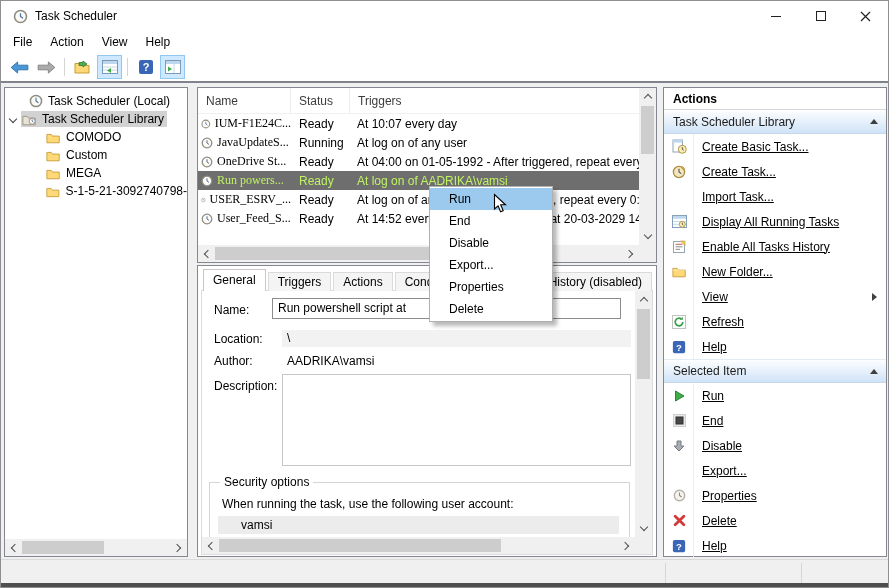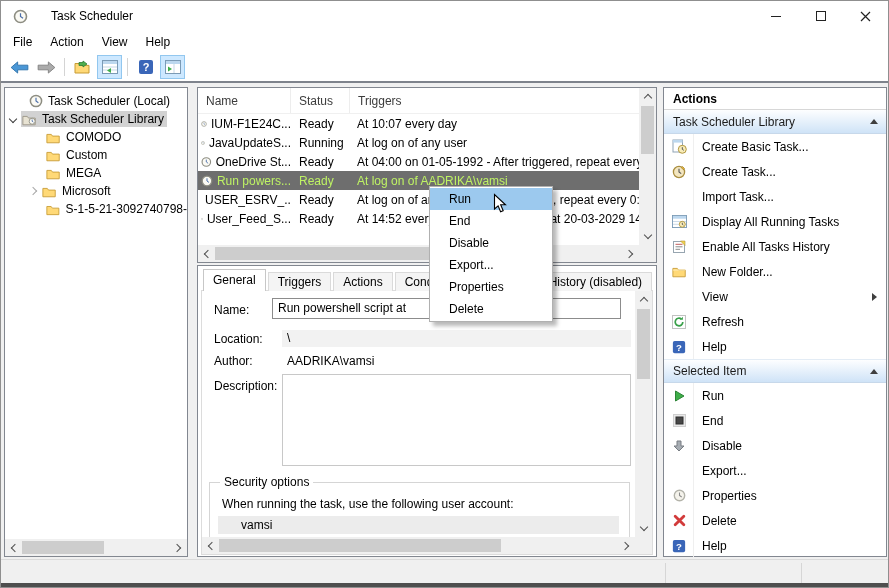--- a/index.html
+++ b/index.html
@@ -3,21 +3,21 @@
 <meta charset="utf-8">
 <style>
   * { box-sizing: border-box; margin: 0; padding: 0; }
   body { margin:0; background:#dcdcdc; font-family:"Liberation Sans","DejaVu Sans",sans-serif; }
   .window { position:relative; width:889px; height:588px; background:#fff; border:1px solid #8f8f8f;
             font-size:12px; color:#000; overflow:hidden; }
 
   
   .titlebar { position:absolute; top:0; left:0; right:0; height:30px; background:#fff; display:flex; align-items:center; }
   .app-icon { margin-left:12px; display:flex; }
-  .title-text { margin-left:23px; font-size:12px; }
+  .title-text { margin-left:7px; font-size:12px; }
   .win-controls { position:absolute; right:0; top:0; height:30px; display:flex; }
   .win-btn { width:45px; height:30px; display:flex; align-items:center; justify-content:center; }
   .glyph-min { width:10px; height:1px; background:#222; display:block; }
   .glyph-max { width:10px; height:10px; border:1px solid #222; display:block; }
 
   
   .menubar { position:absolute; top:30px; left:0; right:0; height:22px; display:flex; align-items:center; padding-left:3px; background:#fff; }
   .menu-item { padding:2px 9px; }
 
   
@@ -45,21 +45,21 @@
   .chev-right { border-right:1.4px solid #a7a7a7; border-bottom:1.4px solid #a7a7a7; transform:rotate(-45deg); }
 
   
   .list-header { position:absolute; top:0; left:0; right:17px; height:26px; background:#fff; border-bottom:1px solid #f0f0f0; display:flex; color:#3c3c3c; }
   .lh-cell { display:flex; align-items:center; padding-left:8px; border-right:1px solid #ededed; }
   .lh-name { width:93px; } .lh-status { width:59px; } .lh-trig { flex:1; border-right:none; }
   .list-rows { position:absolute; top:26px; left:0; right:17px; }
   .lrow { height:19px; display:flex; align-items:center; white-space:nowrap; overflow:hidden; }
   .lrow.selected { background:#6e6e6e; color:#bef264; }
   .lc-name { width:93px; display:flex; align-items:center; padding-left:3px; overflow:hidden; }
-  .lc-name span { margin-left:4px; }
+  .lc-name span { margin-left:4px;font-family:Liberation Serif, serif; }
   .lc-status { width:59px; padding-left:8px; }
   .lc-trig { flex:1; padding-left:7px; overflow:hidden; }
 
   
   .vsb { position:absolute; right:0; top:0; bottom:17px; width:17px; background:#f0f0f0; }
   .hsb { position:absolute; left:0; right:17px; bottom:0; height:17px; background:#f0f0f0; display:flex; align-items:center; }
   .hsb.full { right:0; }
   .sb-corner { position:absolute; right:0; bottom:0; width:17px; height:17px; background:#f0f0f0; }
   .sb-btn { width:17px; height:17px; display:flex; align-items:center; justify-content:center; flex:none; }
   .sb-up   { position:absolute; top:0; left:0; }
@@ -87,21 +87,21 @@
   .sec-caption { margin:4px 0 5px 6px; }
   .sec-account { margin-left:2px; width:401px; background:#ececec; padding:2px 23px; }
 
   
   .ap-title { height:22px; line-height:22px; font-weight:bold; padding-left:9px; border-bottom:1px solid #d7d7d7; }
   .ap-section-h { height:24px; padding:0 8px 0 9px; display:flex; align-items:center;
                   background:linear-gradient(#fdfeff,#cfe3f7); border-bottom:1px solid #c7d8ea; }
   .ap-section-h .lbl { flex:1; color:#1c1c1c; }
   .tri-up { width:0; height:0; border-left:4px solid transparent; border-right:4px solid transparent; border-bottom:5px solid #3f3f3f; }
   .tri-right { width:0; height:0; border-top:4px solid transparent; border-bottom:4px solid transparent; border-left:5px solid #3f3f3f; }
-  .ap-group { position:relative; }
+  .ap-group { position:relative;text-decoration:underline; }
   .ap-group::before { content:""; position:absolute; left:29px; top:0; bottom:0; width:1px; background:#efefef; }
   .ap-item { height:25px; display:flex; align-items:center; position:relative; }
   .ap-ico { width:30px; display:flex; align-items:center; justify-content:center; flex:none; }
   .ap-lbl { margin-left:8px; flex:1; white-space:nowrap; }
   .ap-arrow { margin-right:9px; }
 
   
   .ctx { position:absolute; left:428px; top:185px; width:124px; background:#fff; border:1px solid #b0b0b0;
          box-shadow:4px 4px 4px rgba(0,0,0,0.28); z-index:40; padding:1px 0; }
   .ctx-item { height:22px; line-height:22px; padding-left:19px; }
@@ -226,27 +226,20 @@
             <path d="M1 3.5L1 13h14V5.4H7.4L6 3.5z" fill="#ffd977" stroke="#c79b34"></path>
           </svg>
         <span class="tree-label">Custom</span>
       </div>
       <div class="tree-row" style="padding-left:41px;">
         <svg width="15" height="13" viewBox="0 0 17 14">
             <path d="M1 3.5L1 13h14V5.4H7.4L6 3.5z" fill="#ffd977" stroke="#c79b34"></path>
           </svg>
         <span class="tree-label">MEGA</span>
       </div>
-      <div class="tree-row" style="padding-left:25px;">
-        <span class="chev chev-right"></span>
-        <svg style="margin-left:6px;" width="15" height="13" viewBox="0 0 17 14">
-            <path d="M1 3.5L1 13h14V5.4H7.4L6 3.5z" fill="#ffd977" stroke="#c79b34"></path>
-          </svg>
-        <span class="tree-label">Microsoft</span>
-      </div>
       <div class="tree-row" style="padding-left:41px;">
         <svg width="15" height="13" viewBox="0 0 17 14">
             <path d="M1 3.5L1 13h14V5.4H7.4L6 3.5z" fill="#ffd977" stroke="#c79b34"></path>
           </svg>
         <span class="tree-label">S-1-5-21-3092740798-</span>
       </div>
     </div>
     <div class="hsb full" style="display:flex; justify-content:space-between;">
       <span class="sb-btn">
           <i class="sch sch-l"></i>

